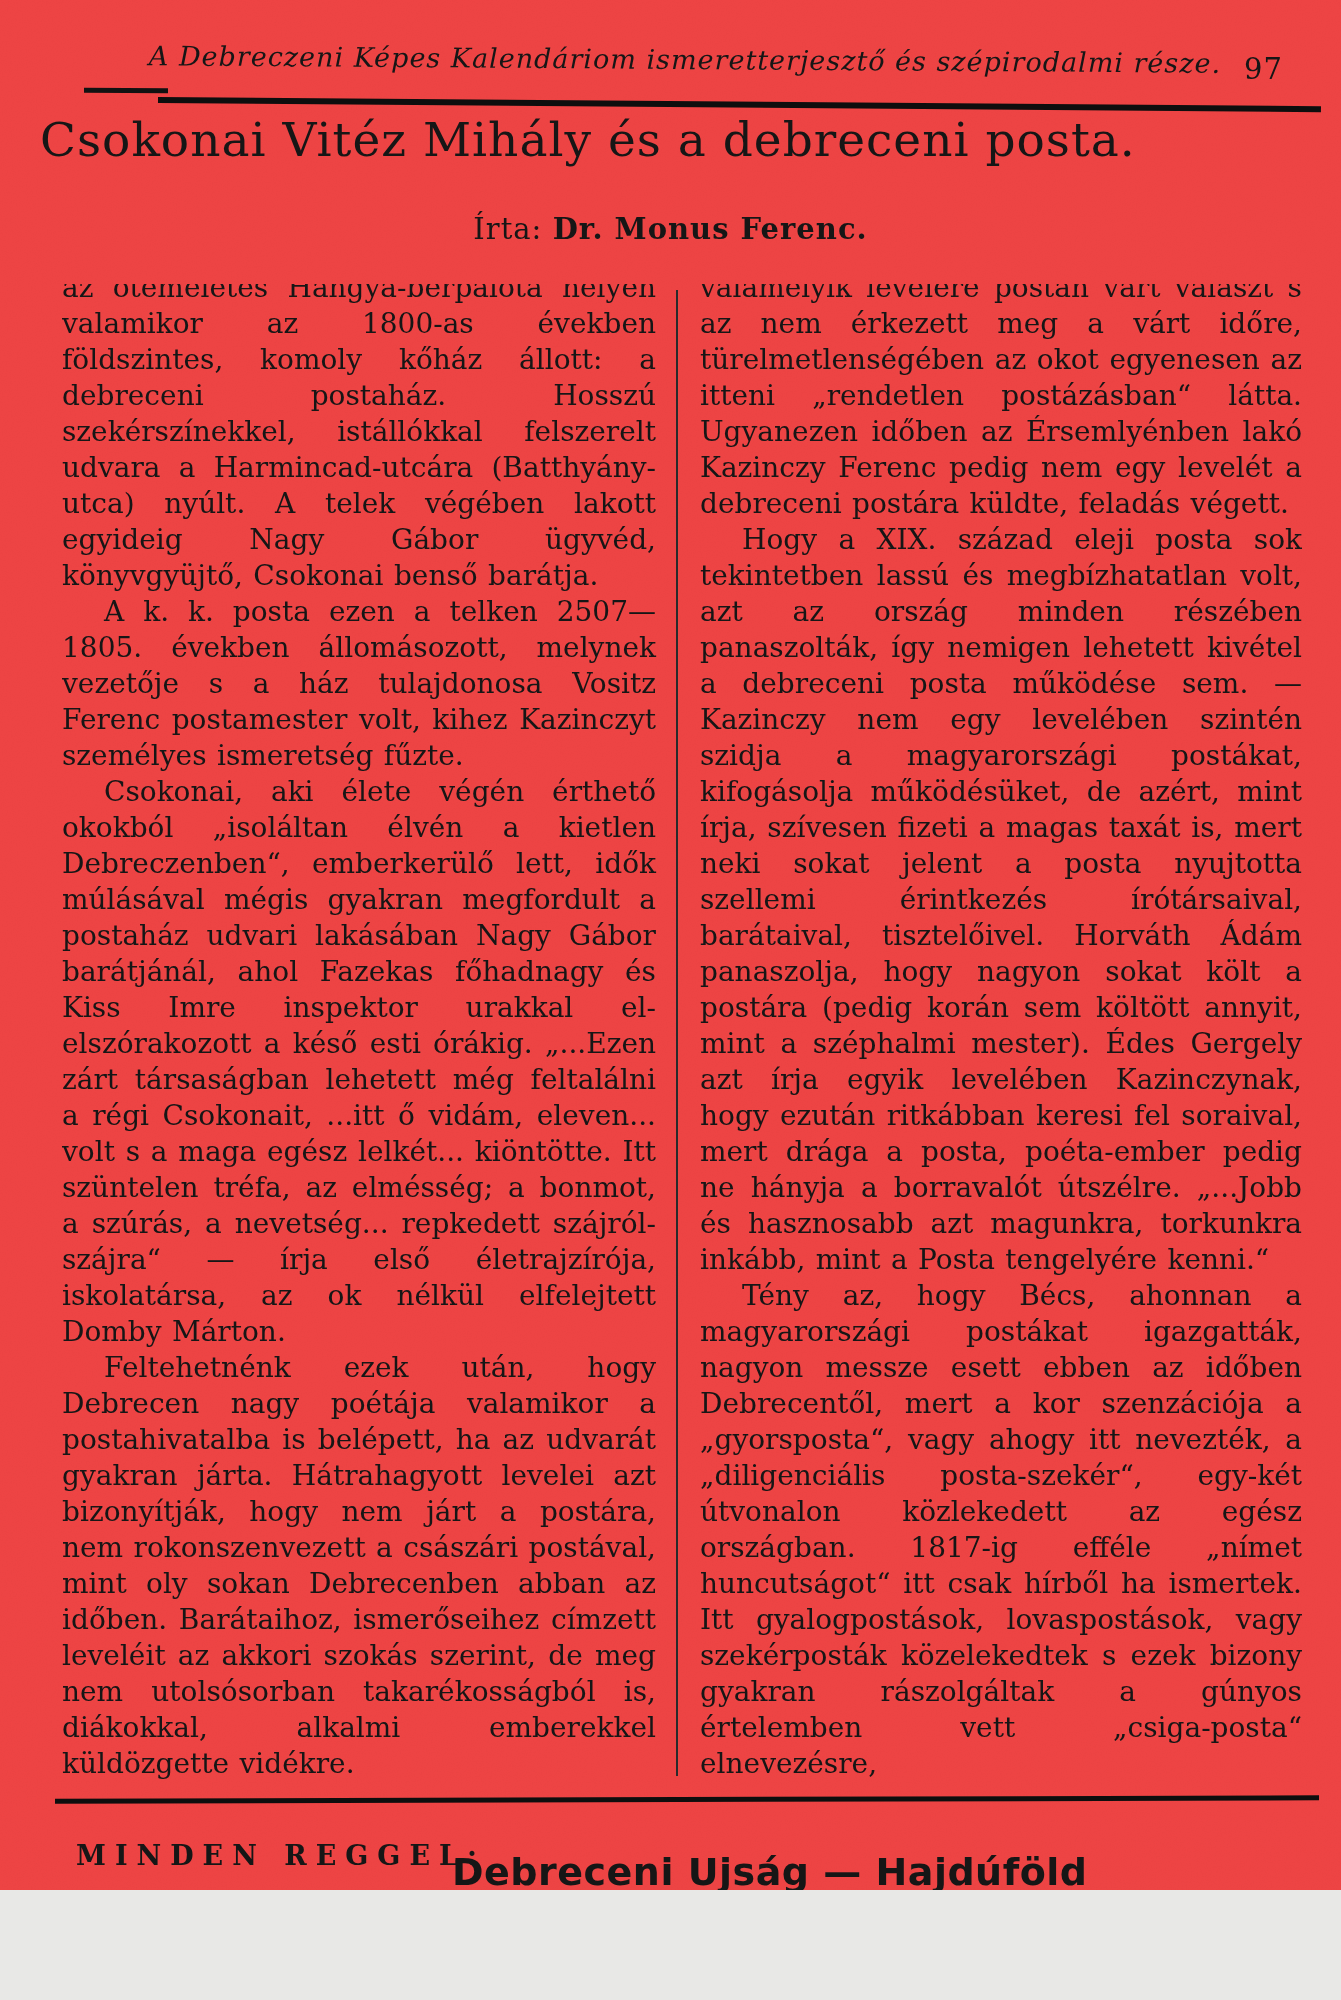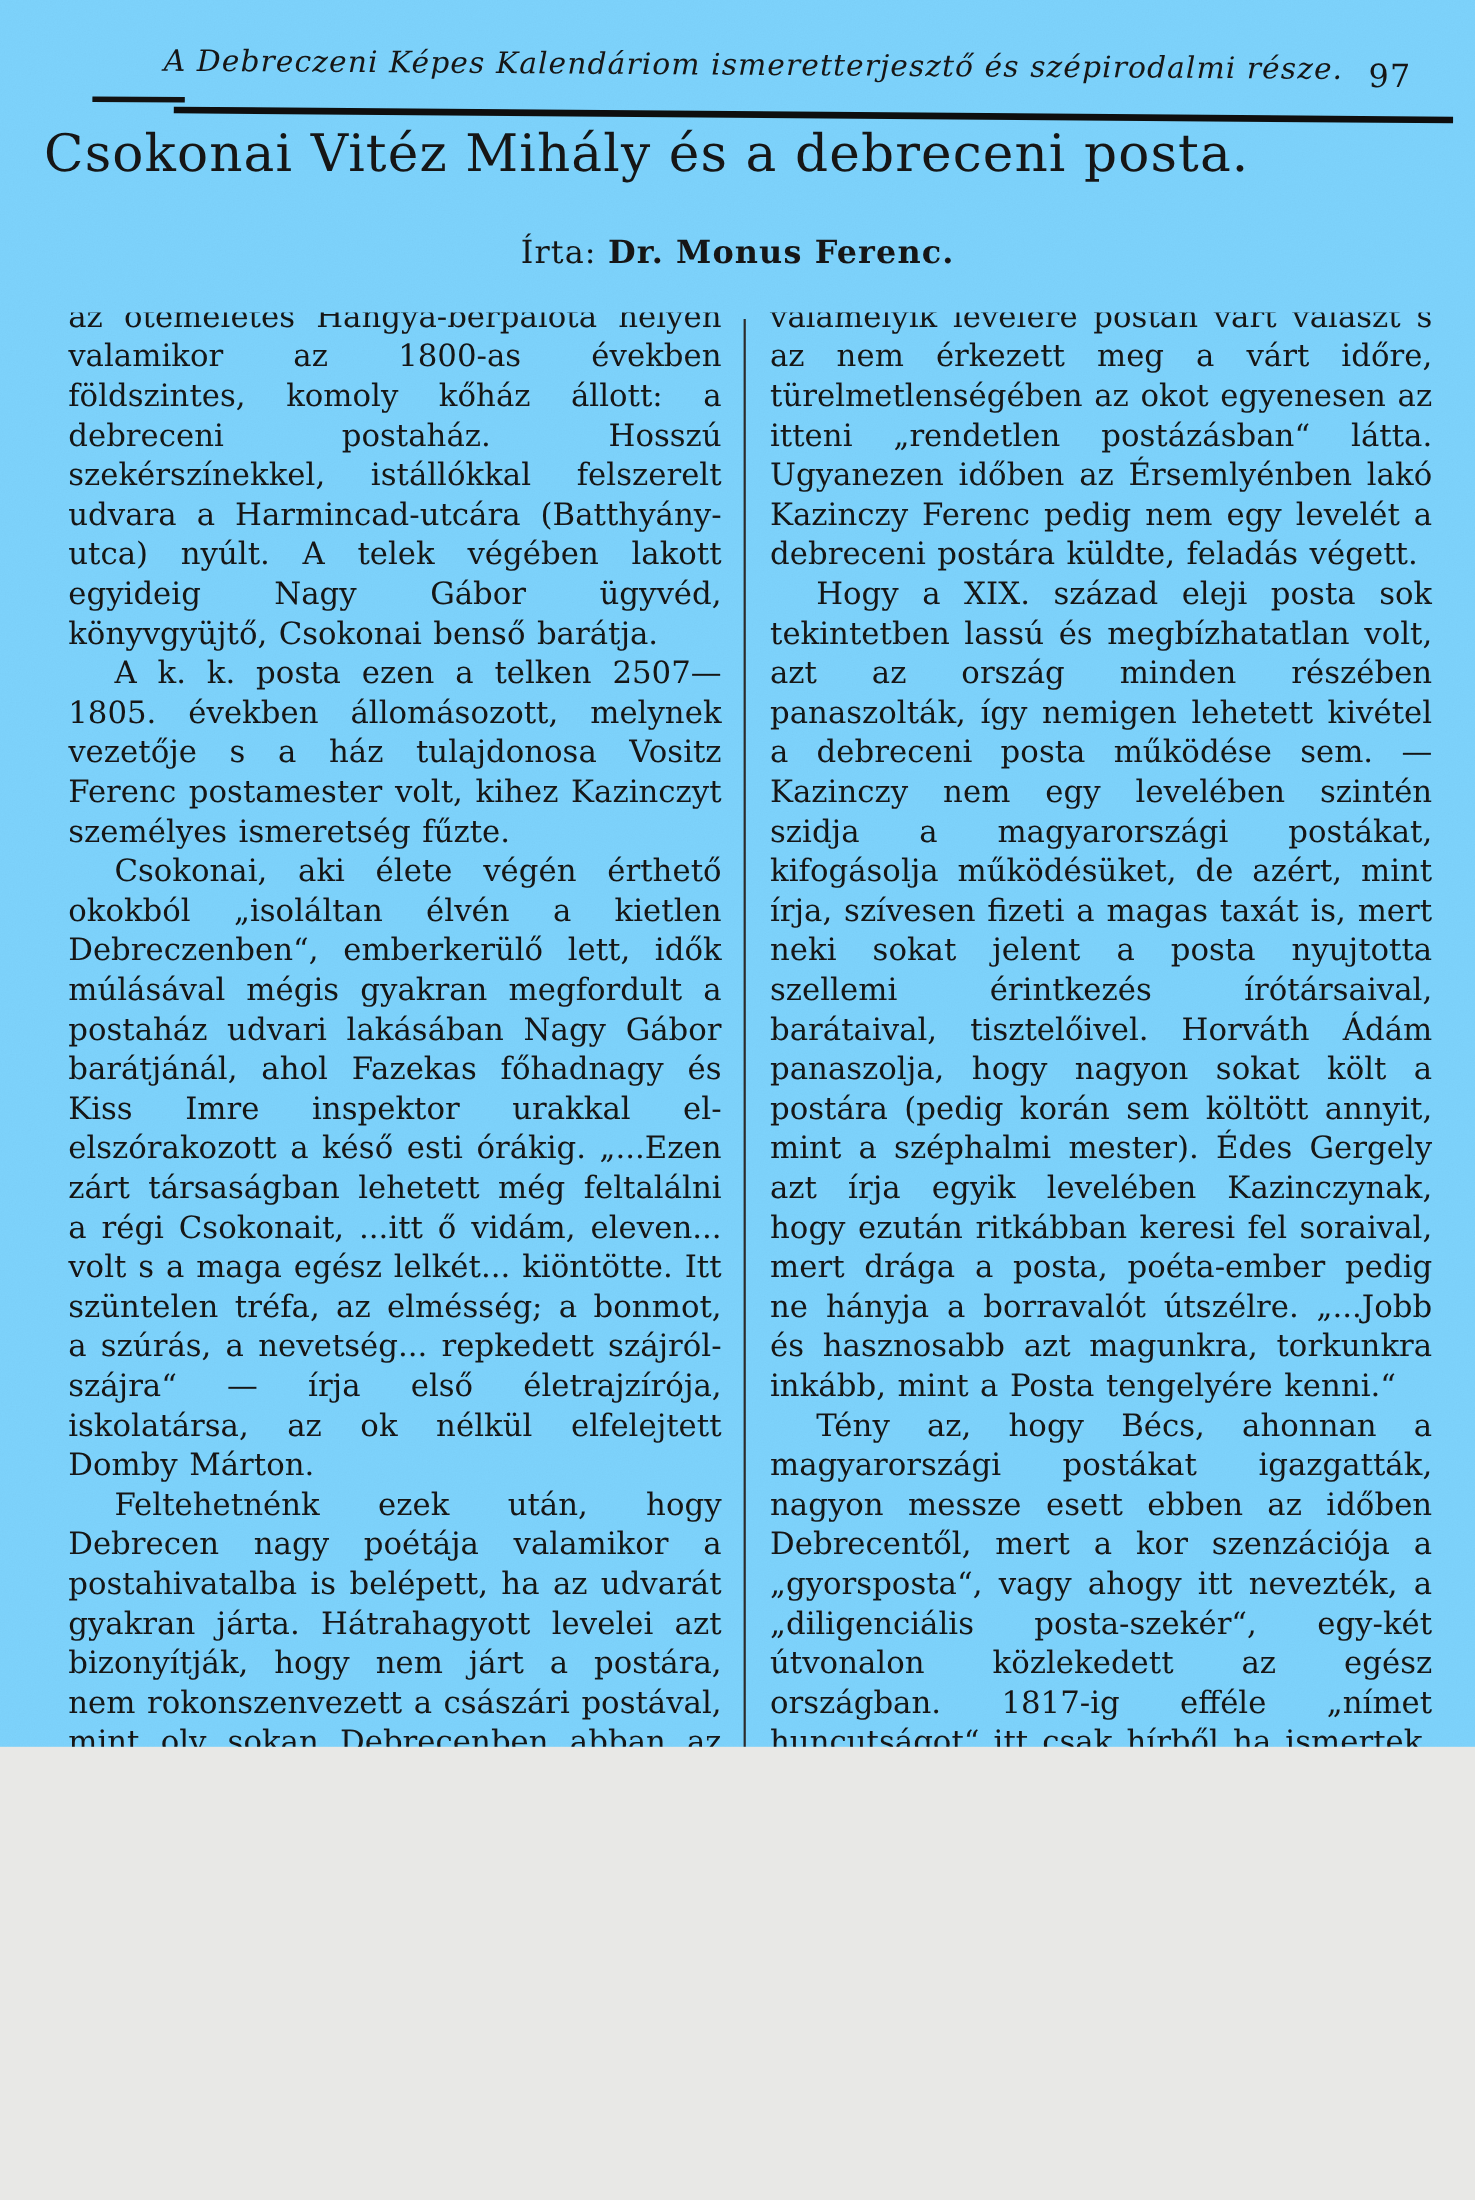--- a/index.html
+++ b/index.html
@@ -4,22 +4,22 @@
 <title>Scanned page</title>
 <style>
   html,body { margin:0; padding:0; }
   body {
     width:1341px; height:2000px;
     background:#e8e8e6;
     font-family:"DejaVu Serif","Liberation Serif",serif;
   }
   .page {
     position:relative;
-    width:1341px; height:1588px;
-    background:#7dd3fc;
+    width:1341px; height:1890px;
+    background:#ef4444;
     color:#161616;
     overflow:hidden;
   }
   
   .head-dash {
     position:absolute; left:84px; top:88px; width:84px; height:5px;
     background:#121212; transform:rotate(0.4deg);
   }
   .head-rule {
     position:absolute; left:158px; top:97px; width:1163px; height:6px;

